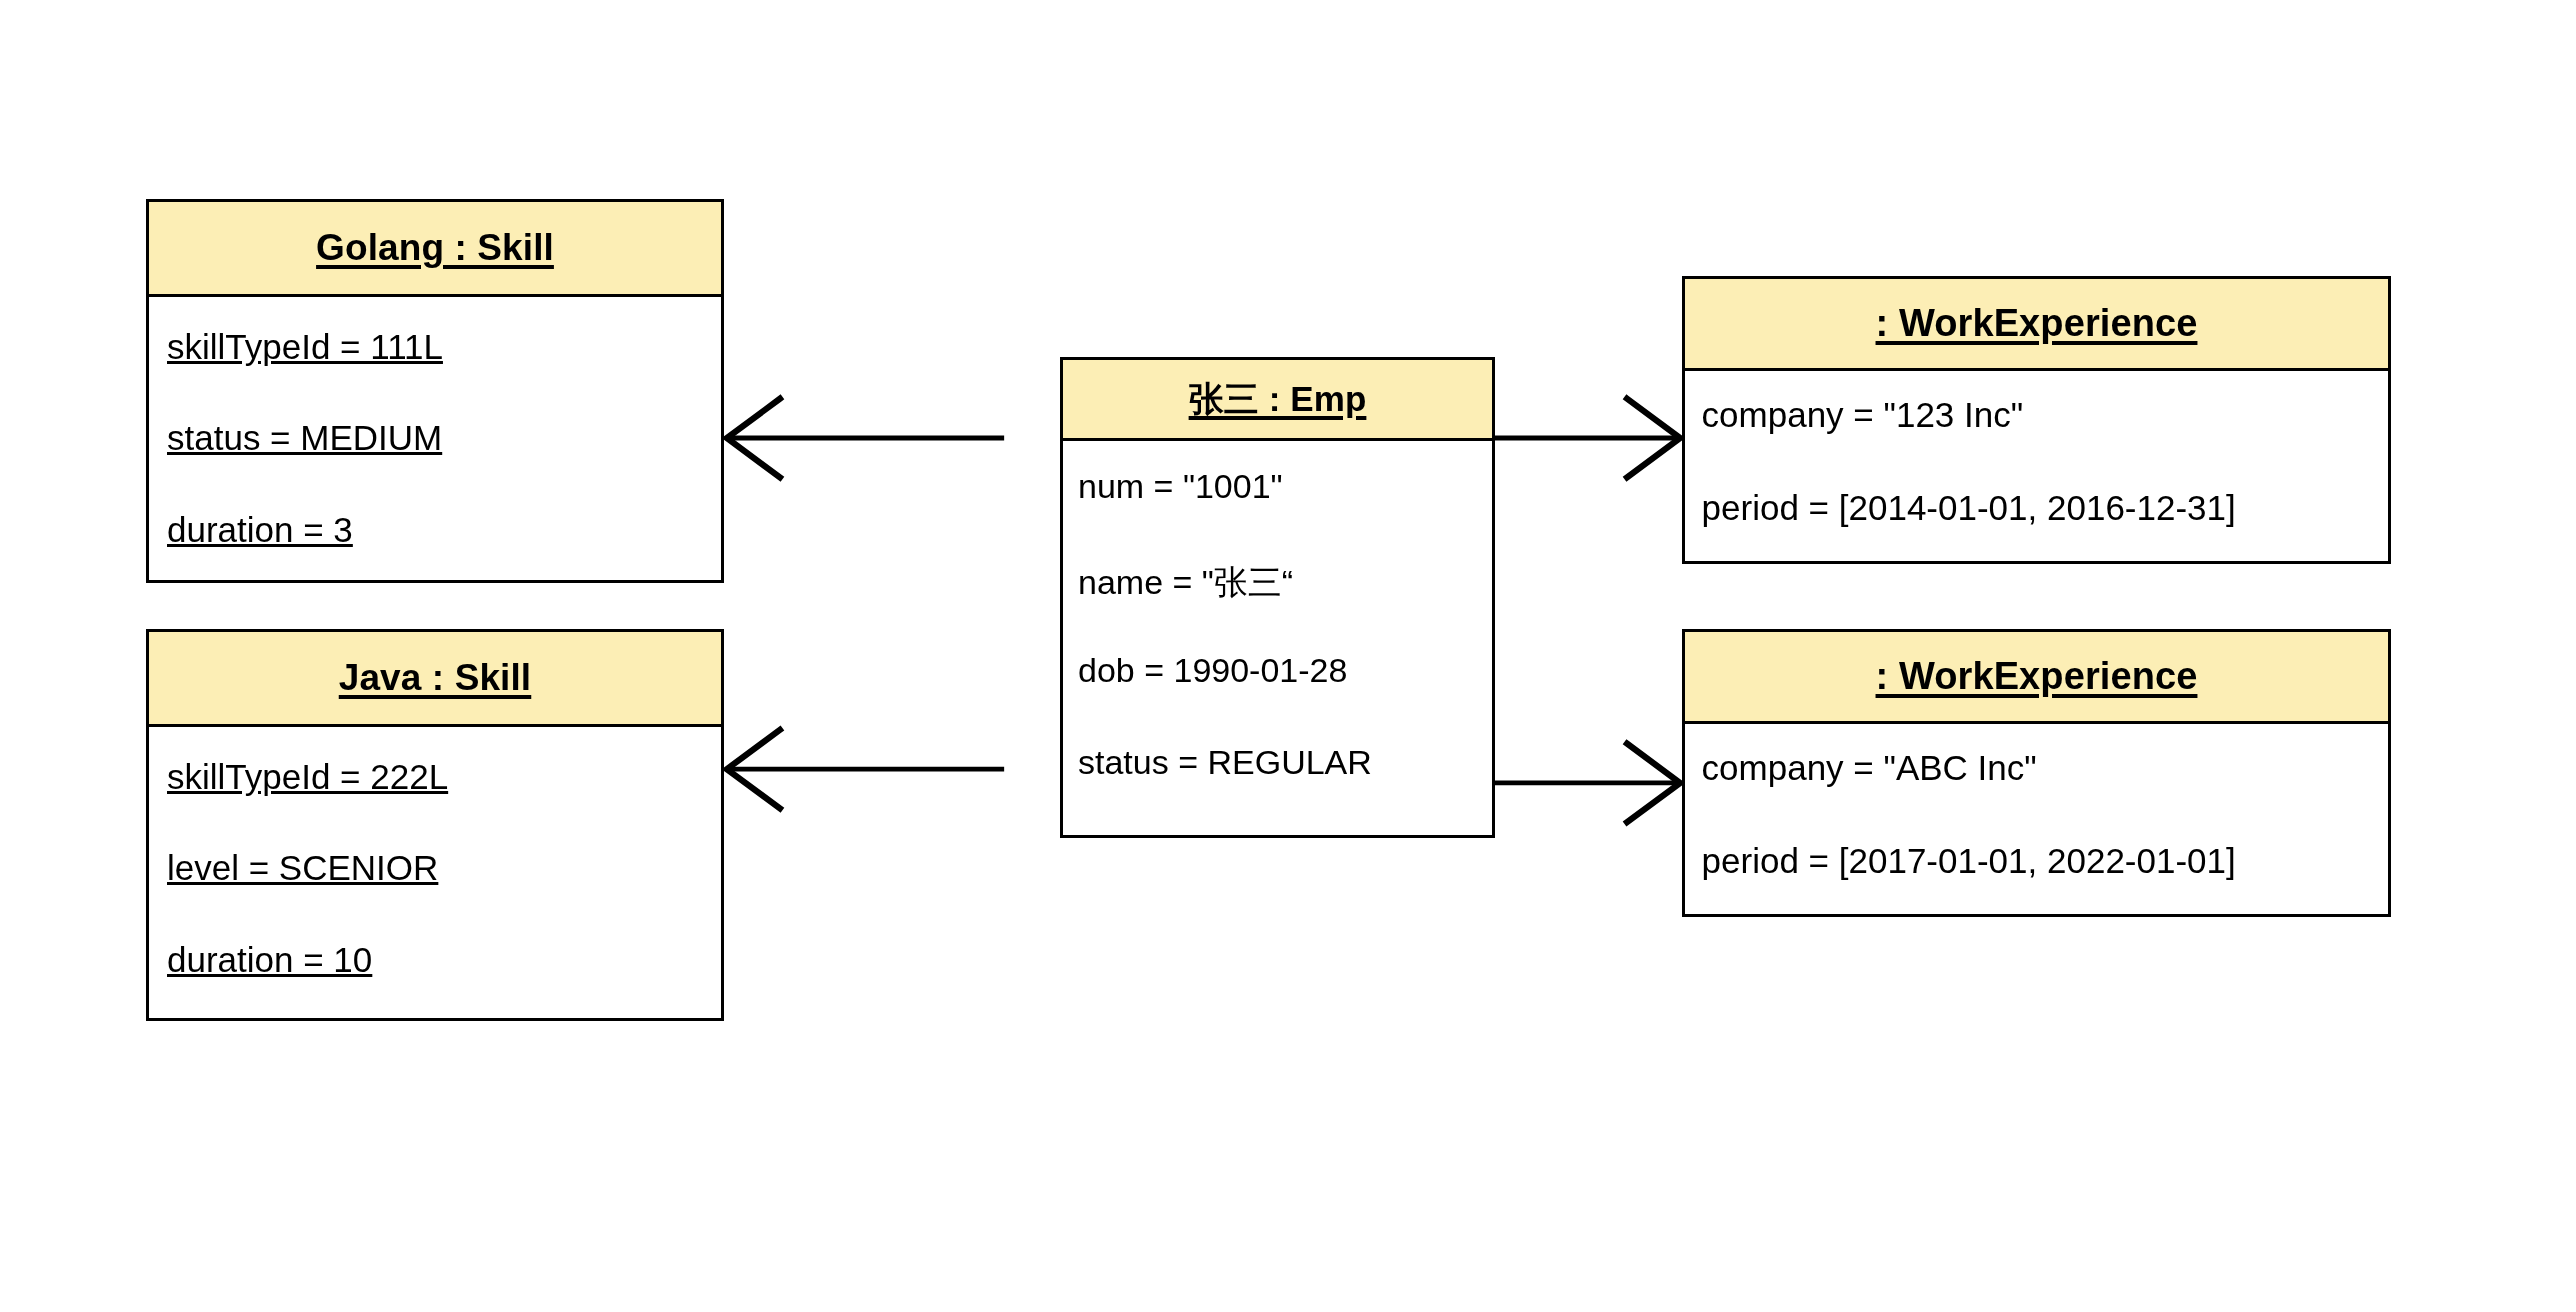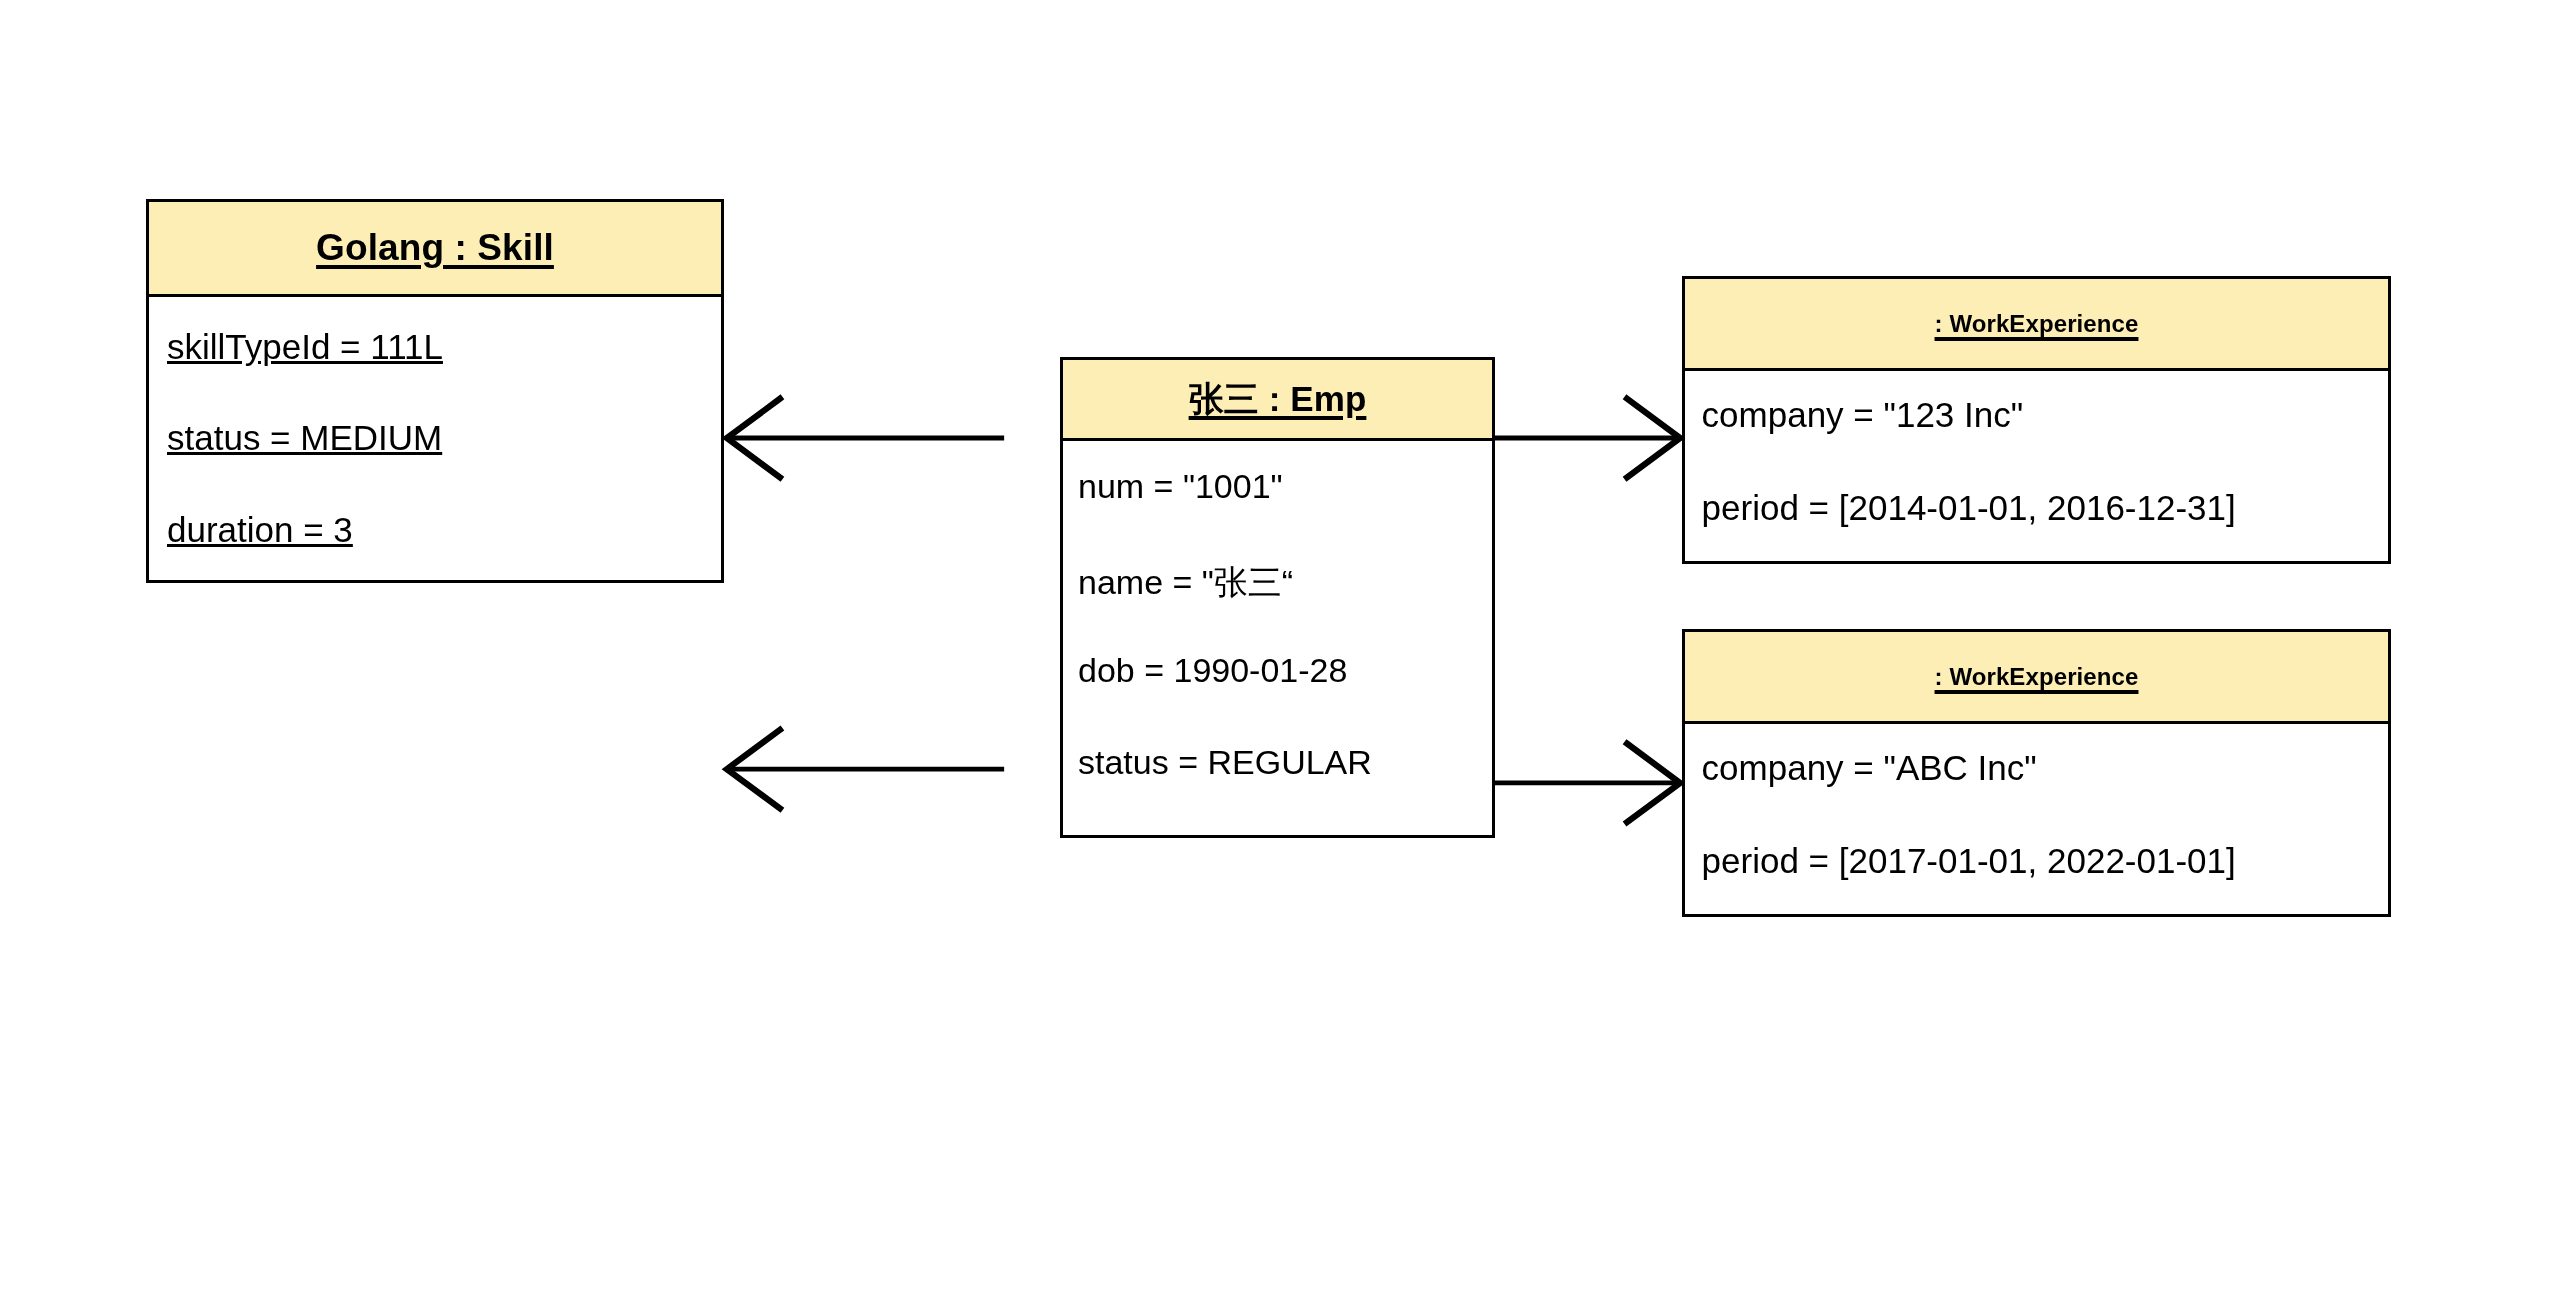--- a/index.html
+++ b/index.html
@@ -81,21 +81,21 @@
   #box-emp .uml-attr:nth-child(1) { top: 26px; }
   #box-emp .uml-attr:nth-child(2) { top: 119px; }
   #box-emp .uml-attr:nth-child(3) { top: 210px; }
   #box-emp .uml-attr:nth-child(4) { top: 302px; }
 
   
   #box-work-1 { left: 1682px; top: 276px;  width: 709px; height: 288px; }
   #box-work-2 { left: 1682px; top: 629px;  width: 709px; height: 288px; }
   #box-work-1 .uml-header, #box-work-2 .uml-header { height: 92px; }
   #box-work-1 .uml-body,   #box-work-2 .uml-body   { height: 189px; }
-  #box-work-1 .uml-title,  #box-work-2 .uml-title  { font-size: 24px; }
+  #box-work-1 .uml-title,  #box-work-2 .uml-title  { font-size: 38px; }
   #box-work-1 .uml-attr,   #box-work-2 .uml-attr   { font-size: 35px; left: 16.6px; }
   #box-work-1 .uml-attr:nth-child(1),
   #box-work-2 .uml-attr:nth-child(1) { top: 23.5px; }
   #box-work-1 .uml-attr:nth-child(2),
   #box-work-2 .uml-attr:nth-child(2) { top: 117px; }
 
   
   #connectors {
     position: absolute;
     left: 0;
@@ -155,20 +155,30 @@
     <div class="uml-header">
       <span class="uml-title">Golang : Skill</span>
     </div>
     <div class="uml-body">
       <div class="uml-attr">skillTypeId = 111L</div>
       <div class="uml-attr">status = MEDIUM</div>
       <div class="uml-attr">duration = 3</div>
     </div>
   </div>
 
+  <div class="uml-box" id="box-java">
+    <div class="uml-header">
+      <span class="uml-title">Java : Skill</span>
+    </div>
+    <div class="uml-body">
+      <div class="uml-attr">skillTypeId = 222L</div>
+      <div class="uml-attr">level = SCENIOR</div>
+      <div class="uml-attr">duration = 10</div>
+    </div>
+  </div>
 
   <div class="uml-box" id="box-emp">
     <div class="uml-header">
       <span class="uml-title">张三 : Emp</span>
     </div>
     <div class="uml-body">
       <div class="uml-attr">num = "1001"</div>
       <div class="uml-attr">name = "张三“</div>
       <div class="uml-attr">dob = 1990-01-28</div>
       <div class="uml-attr">status = REGULAR</div>

